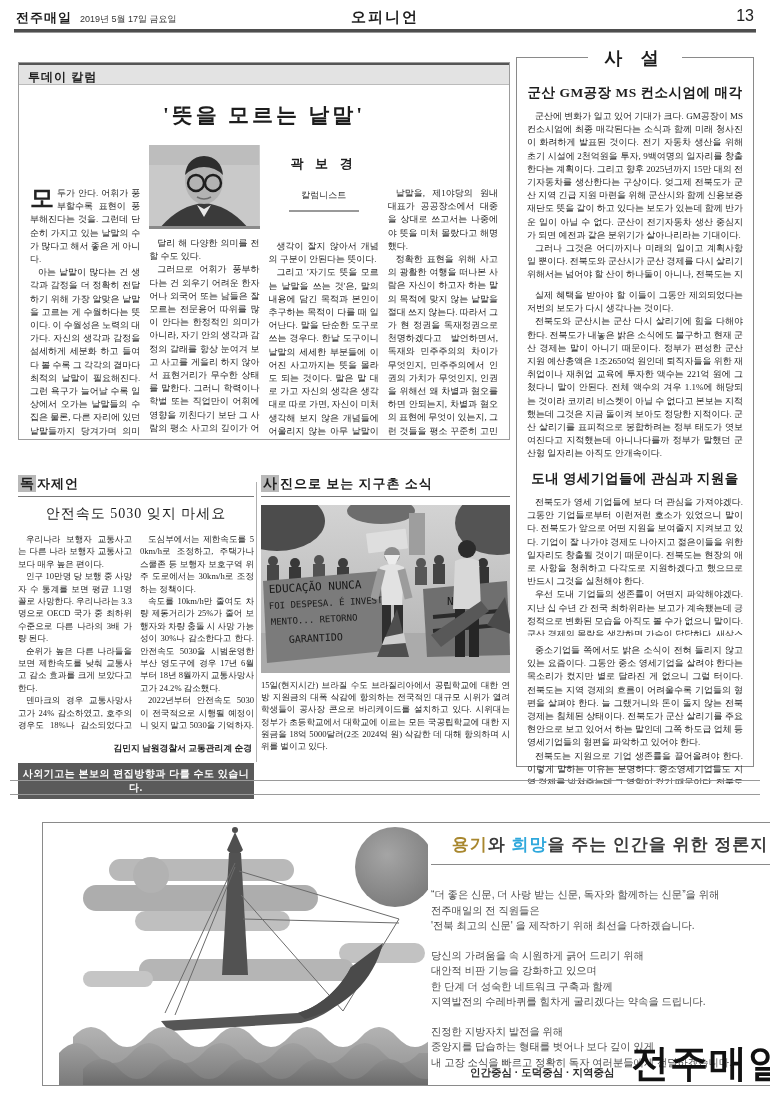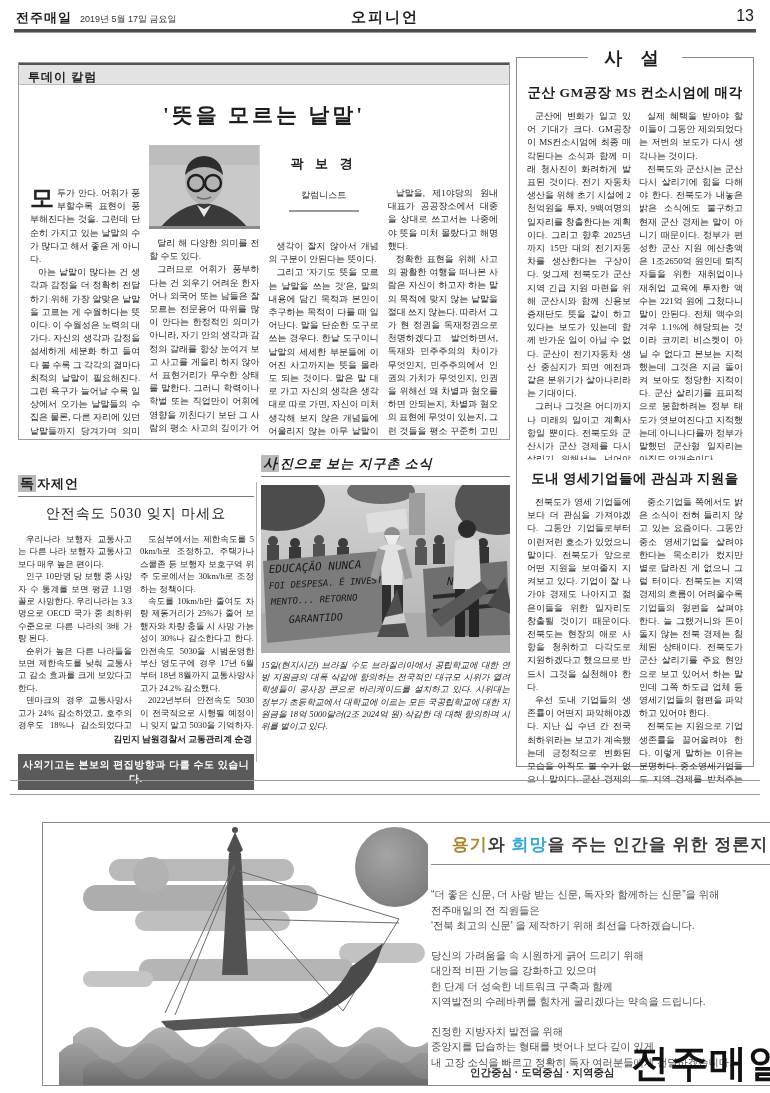--- a/index.html
+++ b/index.html
@@ -40,41 +40,41 @@
   .author-block { text-align:center; padding-top:10px; height:95px; }
   .author-name { font-size:13px; font-weight:bold; letter-spacing:4px; }
   .author-title { font-size:9px; color:#333; margin-top:16px; padding-bottom:8px; border-bottom:2px solid #999; display:inline-block; min-width:70px; }
 
   
   .editorial-box { position:absolute; left:516px; top:57px; width:238px; height:710px; border:1px solid #8a8a8a; background:#fff; }
   .editorial-label { position:absolute; top:-12px; left:0; right:0; text-align:center; }
   .editorial-label span { background:#fff; padding:0 16px; font-size:18px; font-weight:bold; letter-spacing:7px; }
   .ed-title { text-align:center; font-size:13.5px; font-weight:bold; letter-spacing:0.5px; margin:10px 6px 8px 6px; }
   .ed-title-first { margin-top:26px; }
-  .ed-cols { display:flex; gap:8px; padding:0 10px; overflow:hidden; }
+  .ed-cols { display:flex; gap:8px; padding:0 10px; overflow:hidden;flex-direction:column; }
   .ed-col { flex:1; overflow:hidden; }
   .ed-cols-1 { height:350px; }
   .ed-cols-2 { height:288px; }
 
   
   .kicker-line { border-bottom:1px solid #777; padding-bottom:3px; margin-bottom:8px; }
   .kicker-line .hl { background:#b9b9b9; font-size:14px; font-weight:bold; padding:1px 2px; }
   .kicker-line .rest { font-size:13px; font-weight:bold; letter-spacing:1px; padding-left:1px; }
 
   
   .reader-sec { position:absolute; left:18px; top:474px; width:236px; height:310px; }
   .reader-title { text-align:center; font-size:14px; letter-spacing:1px; margin:8px 0 10px 0; }
   .reader-cols { display:flex; gap:8px; height:198px; overflow:hidden; }
   .reader-cols p { font-size:8.6px; line-height:12.4px; }
-  .reader-byline { text-align:right; font-size:8.8px; font-weight:bold; margin-top:3px; padding-right:2px; }
+  .reader-byline { text-align:right; font-size:8.8px; font-weight:bold; margin-top:12px; padding-right:2px; }
   .disclaimer { margin-top:8px; background:#5a5a5a; color:#fff; text-align:center; font-size:10px; font-weight:bold;
                 padding:4px 0; letter-spacing:0.5px; }
 
   
-  .photo-sec { position:absolute; left:261px; top:454px; width:249px; height:336px;font-style:italic; }
+  .photo-sec { position:absolute; left:261px; top:474px; width:249px; height:336px; }
   .photo-title { text-align:center; font-size:14.5px; font-weight:bold; letter-spacing:1px; margin:9px 0 9px 0; }
   .photo-frame { width:249px; height:168px; background:#bbb; overflow:hidden; }
   .photo-caption { margin-top:6px; font-size:8.6px; line-height:12.2px; text-align:justify; word-break:break-all; color:#222; }
   .sec-divider { position:absolute; left:256px; top:482px; height:280px; width:1px; background:#b0b0b0; }
 
   
   .rule-a { position:absolute; left:10px; right:10px; top:780px; height:1px; background:#9a9a9a; }
   .rule-b { position:absolute; left:10px; right:10px; top:794px; height:1px; background:#9a9a9a; }
   .banner-box { position:absolute; left:8px; top:822px; width:754px; height:264px; border:1px solid #8a8a8a; overflow:hidden; background:#fff;margin-left:34px; }
   .banner-art { position:absolute; left:0; top:0; width:385px; height:262px; }

